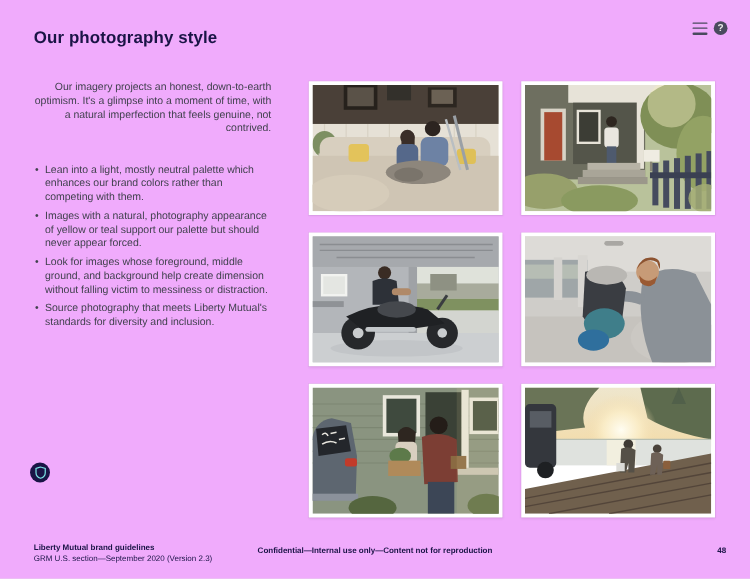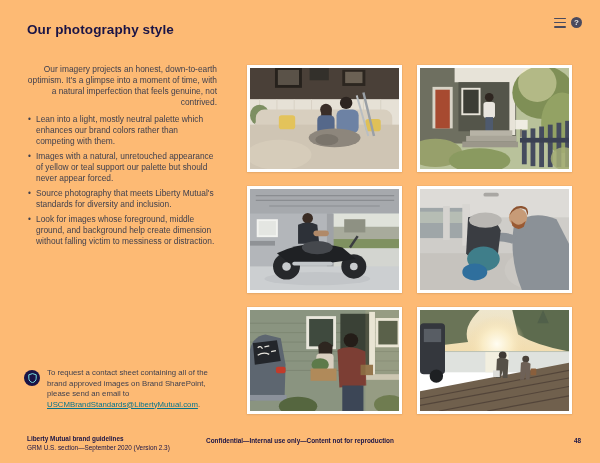--- a/index.html
+++ b/index.html
@@ -4,41 +4,41 @@
 <style>
   * { margin:0; padding:0; box-sizing:border-box; }
   html,body { width:600px; height:463px; }
   body {
     font-family:"Liberation Sans", sans-serif;
     background:#e9e8e6;
     color:#3c3c49;
     position:relative;
     overflow:hidden;
   }
-  .page { position:absolute; inset:0; background:#fdba74; }
+  .page { position:absolute; inset:0; background:#f0abfc; }
 
   
   .page-title {
     position:absolute; left:27px; top:22px;
     font-size:13.5px; font-weight:bold; color:#1a1446;
     letter-spacing:.1px;
   }
   .top-icons { position:absolute; right:18px; top:17px; display:flex; align-items:center; gap:5px; }
   .menu-icon { width:12px; height:10px; display:flex; flex-direction:column; justify-content:space-between; cursor:pointer; }
   .menu-icon span { display:block; height:1.6px; background:#4a4a5e; border-radius:1px; }
   .help-icon {
     width:11px; height:11px; border-radius:50%; background:#4a4a5e;
     color:#e9e8e6; font-size:8px; font-weight:bold;
     display:flex; align-items:center; justify-content:center; cursor:pointer;
   }
 
   
   .left-col { position:absolute; left:27px; top:64px; width:190px; }
   .intro { font-size:8.4px; line-height:1.32; color:#41414e;text-align:right; }
-  .bullets { list-style:none; margin-top:6px; }
+  .bullets { list-style:none; margin-top:22px; }
   .bullets li {
     font-size:8.4px; line-height:1.3; color:#41414e;
     padding-left:9px; position:relative; margin-bottom:4px;
   }
   .bullets li::before { content:"•"; position:absolute; left:1px; top:0; color:#41414e; }
 
   
   .note { position:absolute; left:24px; top:368px; width:196px; display:flex; gap:7px; }
   .shield-badge {
     flex:0 0 auto; width:16px; height:16px; border-radius:50%;
@@ -79,33 +79,32 @@
         <span></span>
         <span></span>
       </div>
     <div class="help-icon">?</div>
   </div>
 
   <div class="left-col">
     <p class="intro">Our imagery projects an honest, down-to-earth optimism. It's a glimpse into a moment of time, with a natural imperfection that feels genuine, not contrived.</p>
     <ul class="bullets">
       <li>Lean into a light, mostly neutral palette which enhances our brand colors rather than competing with them.</li>
-      <li>Images with a natural, unretouched appearance of yellow or teal support our palette but should never appear forced.</li>
+      <li>Images with a natural, photography appearance of yellow or teal support our palette but should never appear forced.</li>
+      <li>Look for images whose foreground, middle ground, and background help create dimension without falling victim to messiness or distraction.</li>
       <li>Source photography that meets Liberty Mutual's standards for diversity and inclusion.</li>
-      <li>Look for images whose foreground, middle ground, and background help create dimension without falling victim to messiness or distraction.</li>
     </ul>
   </div>
 
   <div class="note">
     <div class="shield-badge">
       <svg width="9" height="10" viewBox="0 0 9 10">
         <path d="M4.5 0.6 L8.2 1.8 V5.2 C8.2 7.6 6.5 9 4.5 9.7 C2.5 9 0.8 7.6 0.8 5.2 V1.8 Z" fill="none" stroke="#78e1e1" stroke-width="1"></path>
       </svg>
     </div>
-    <p class="note-text"><span>To request a contact sheet containing all of the brand approved images on Brand SharePoint, please send an email to </span><a>USCMBrandStandards@LibertyMutual.com</a><span>.</span></p>
   </div>
 
   <div class="gallery">
 
     <div class="photo">
       <svg viewBox="0 0 155 107" preserveAspectRatio="none">
         <rect width="155" height="107" fill="#e6e1d6"></rect>
         <rect width="155" height="33" fill="#4a4038"></rect>
         <rect x="26" y="0" width="28" height="21" fill="#26211c"></rect>
         <rect x="29" y="2" width="22" height="16" fill="#5a5248"></rect>

